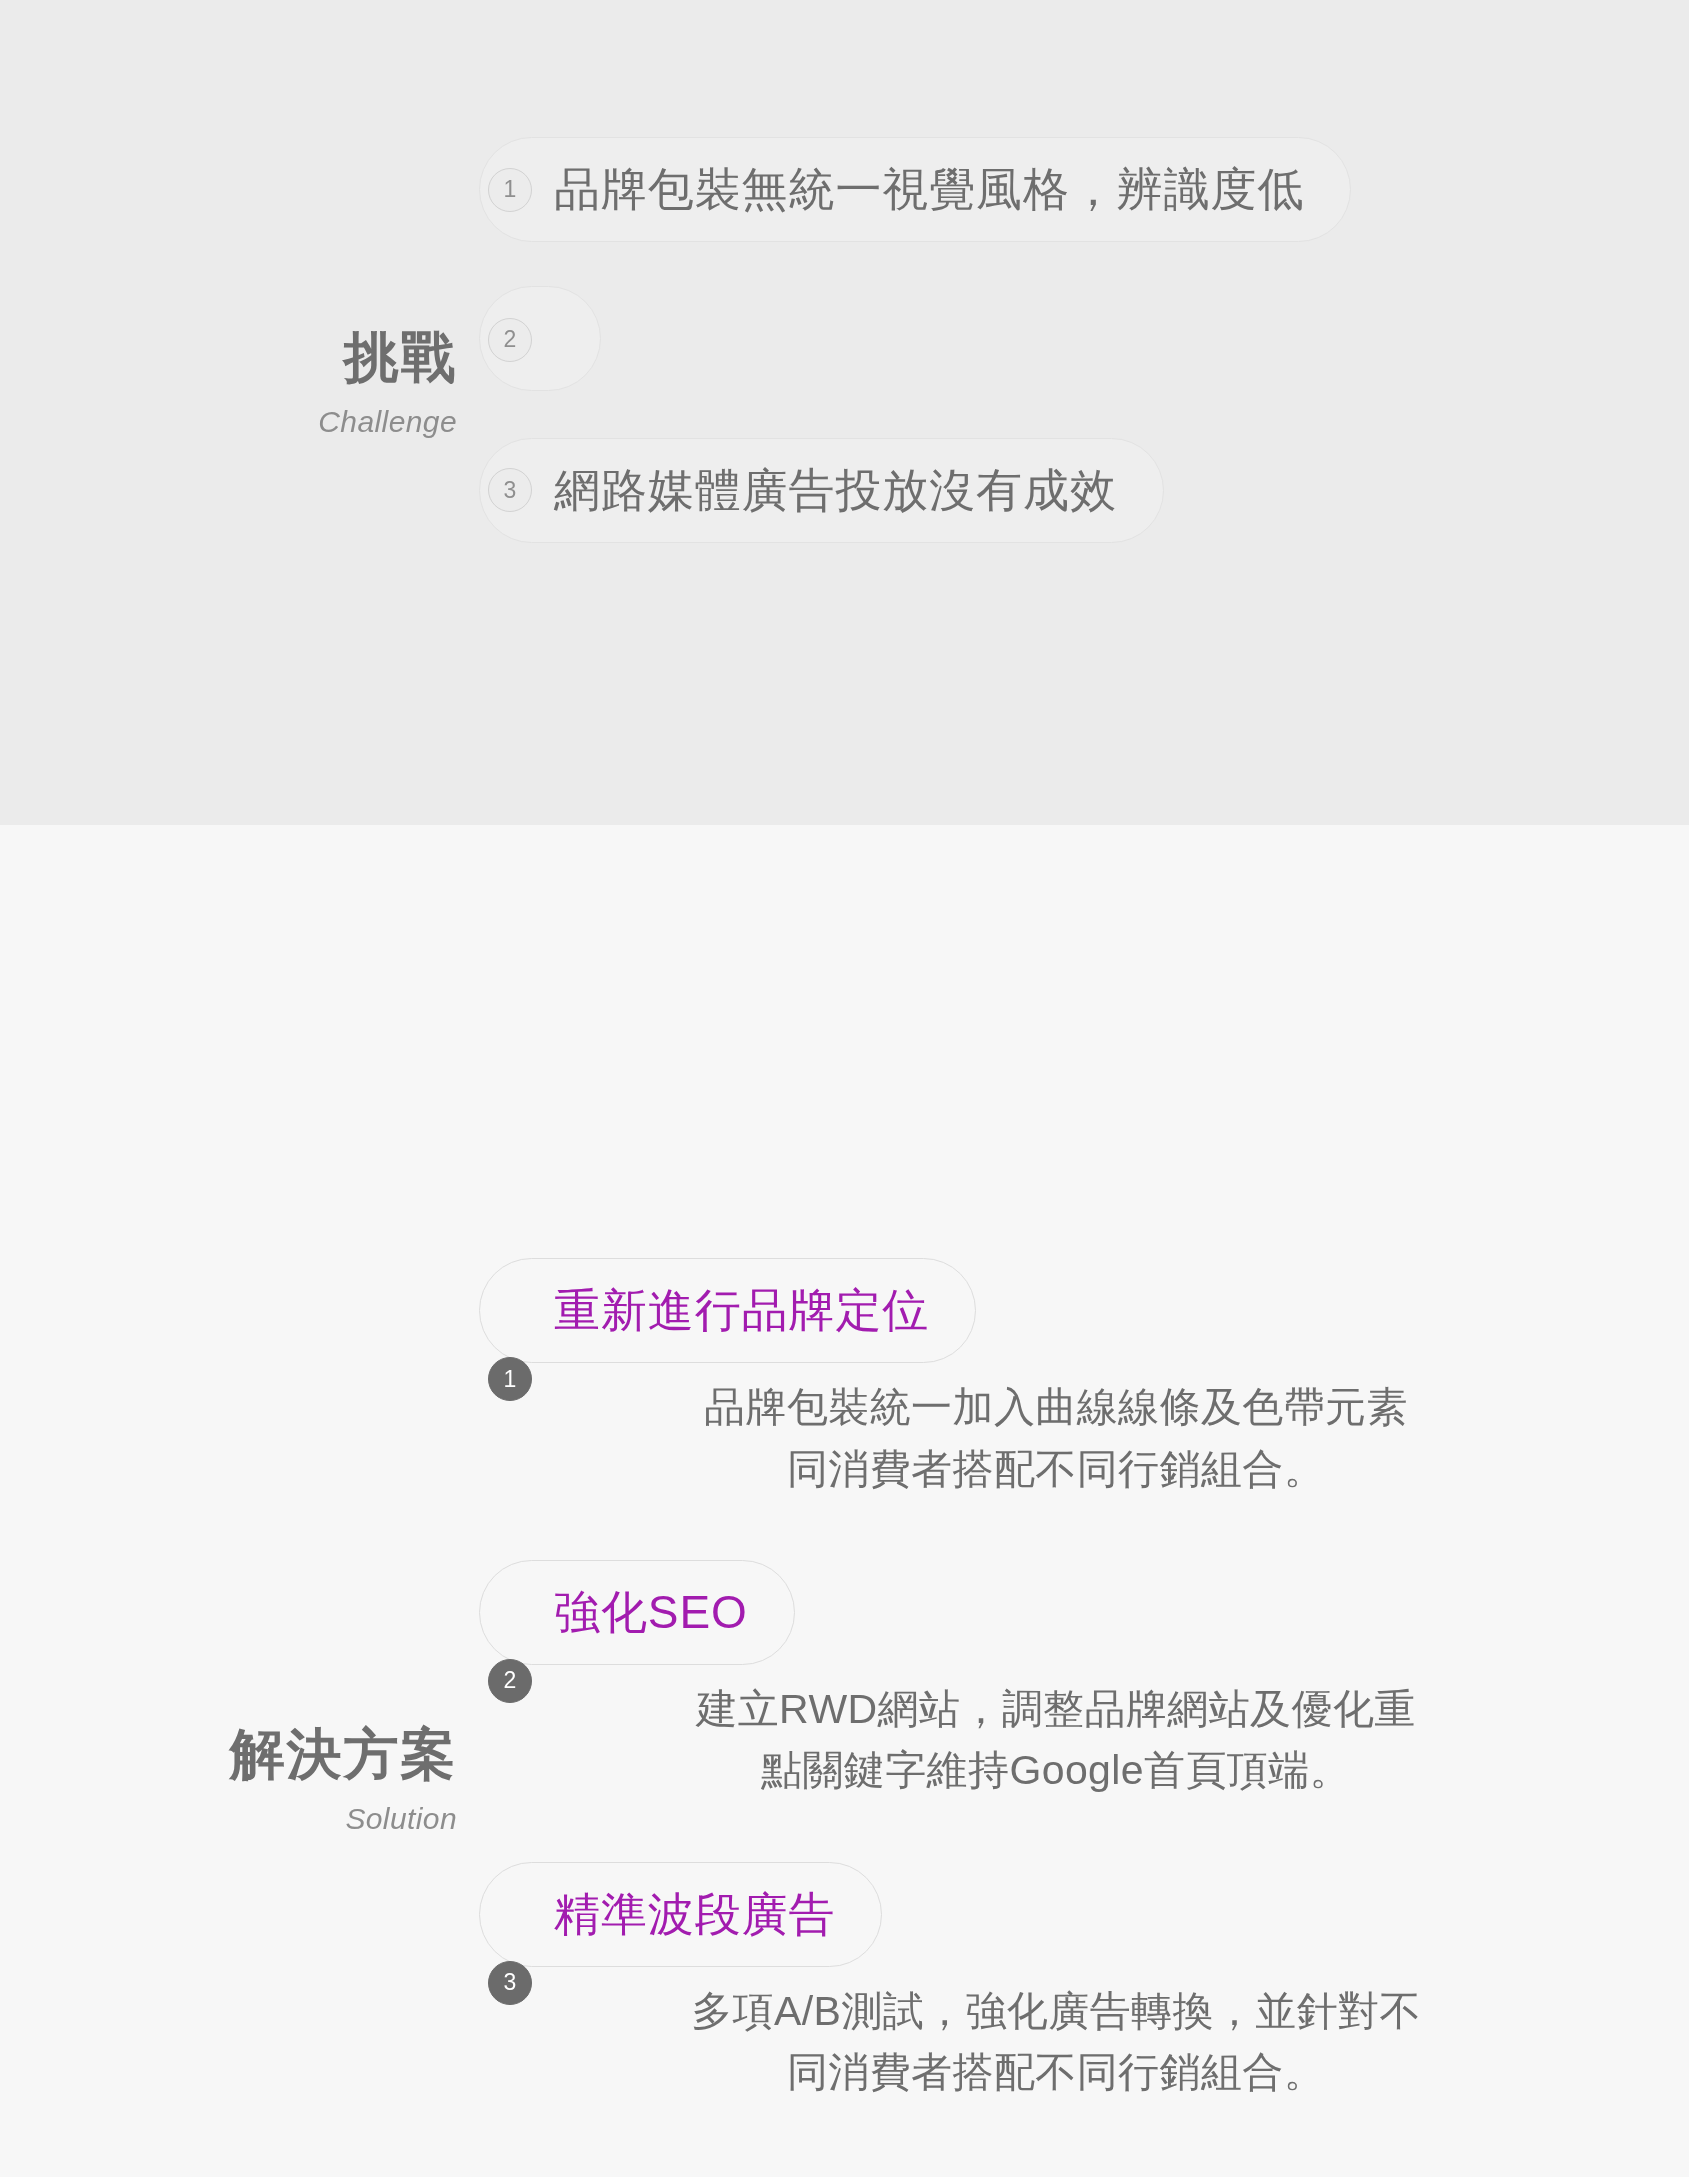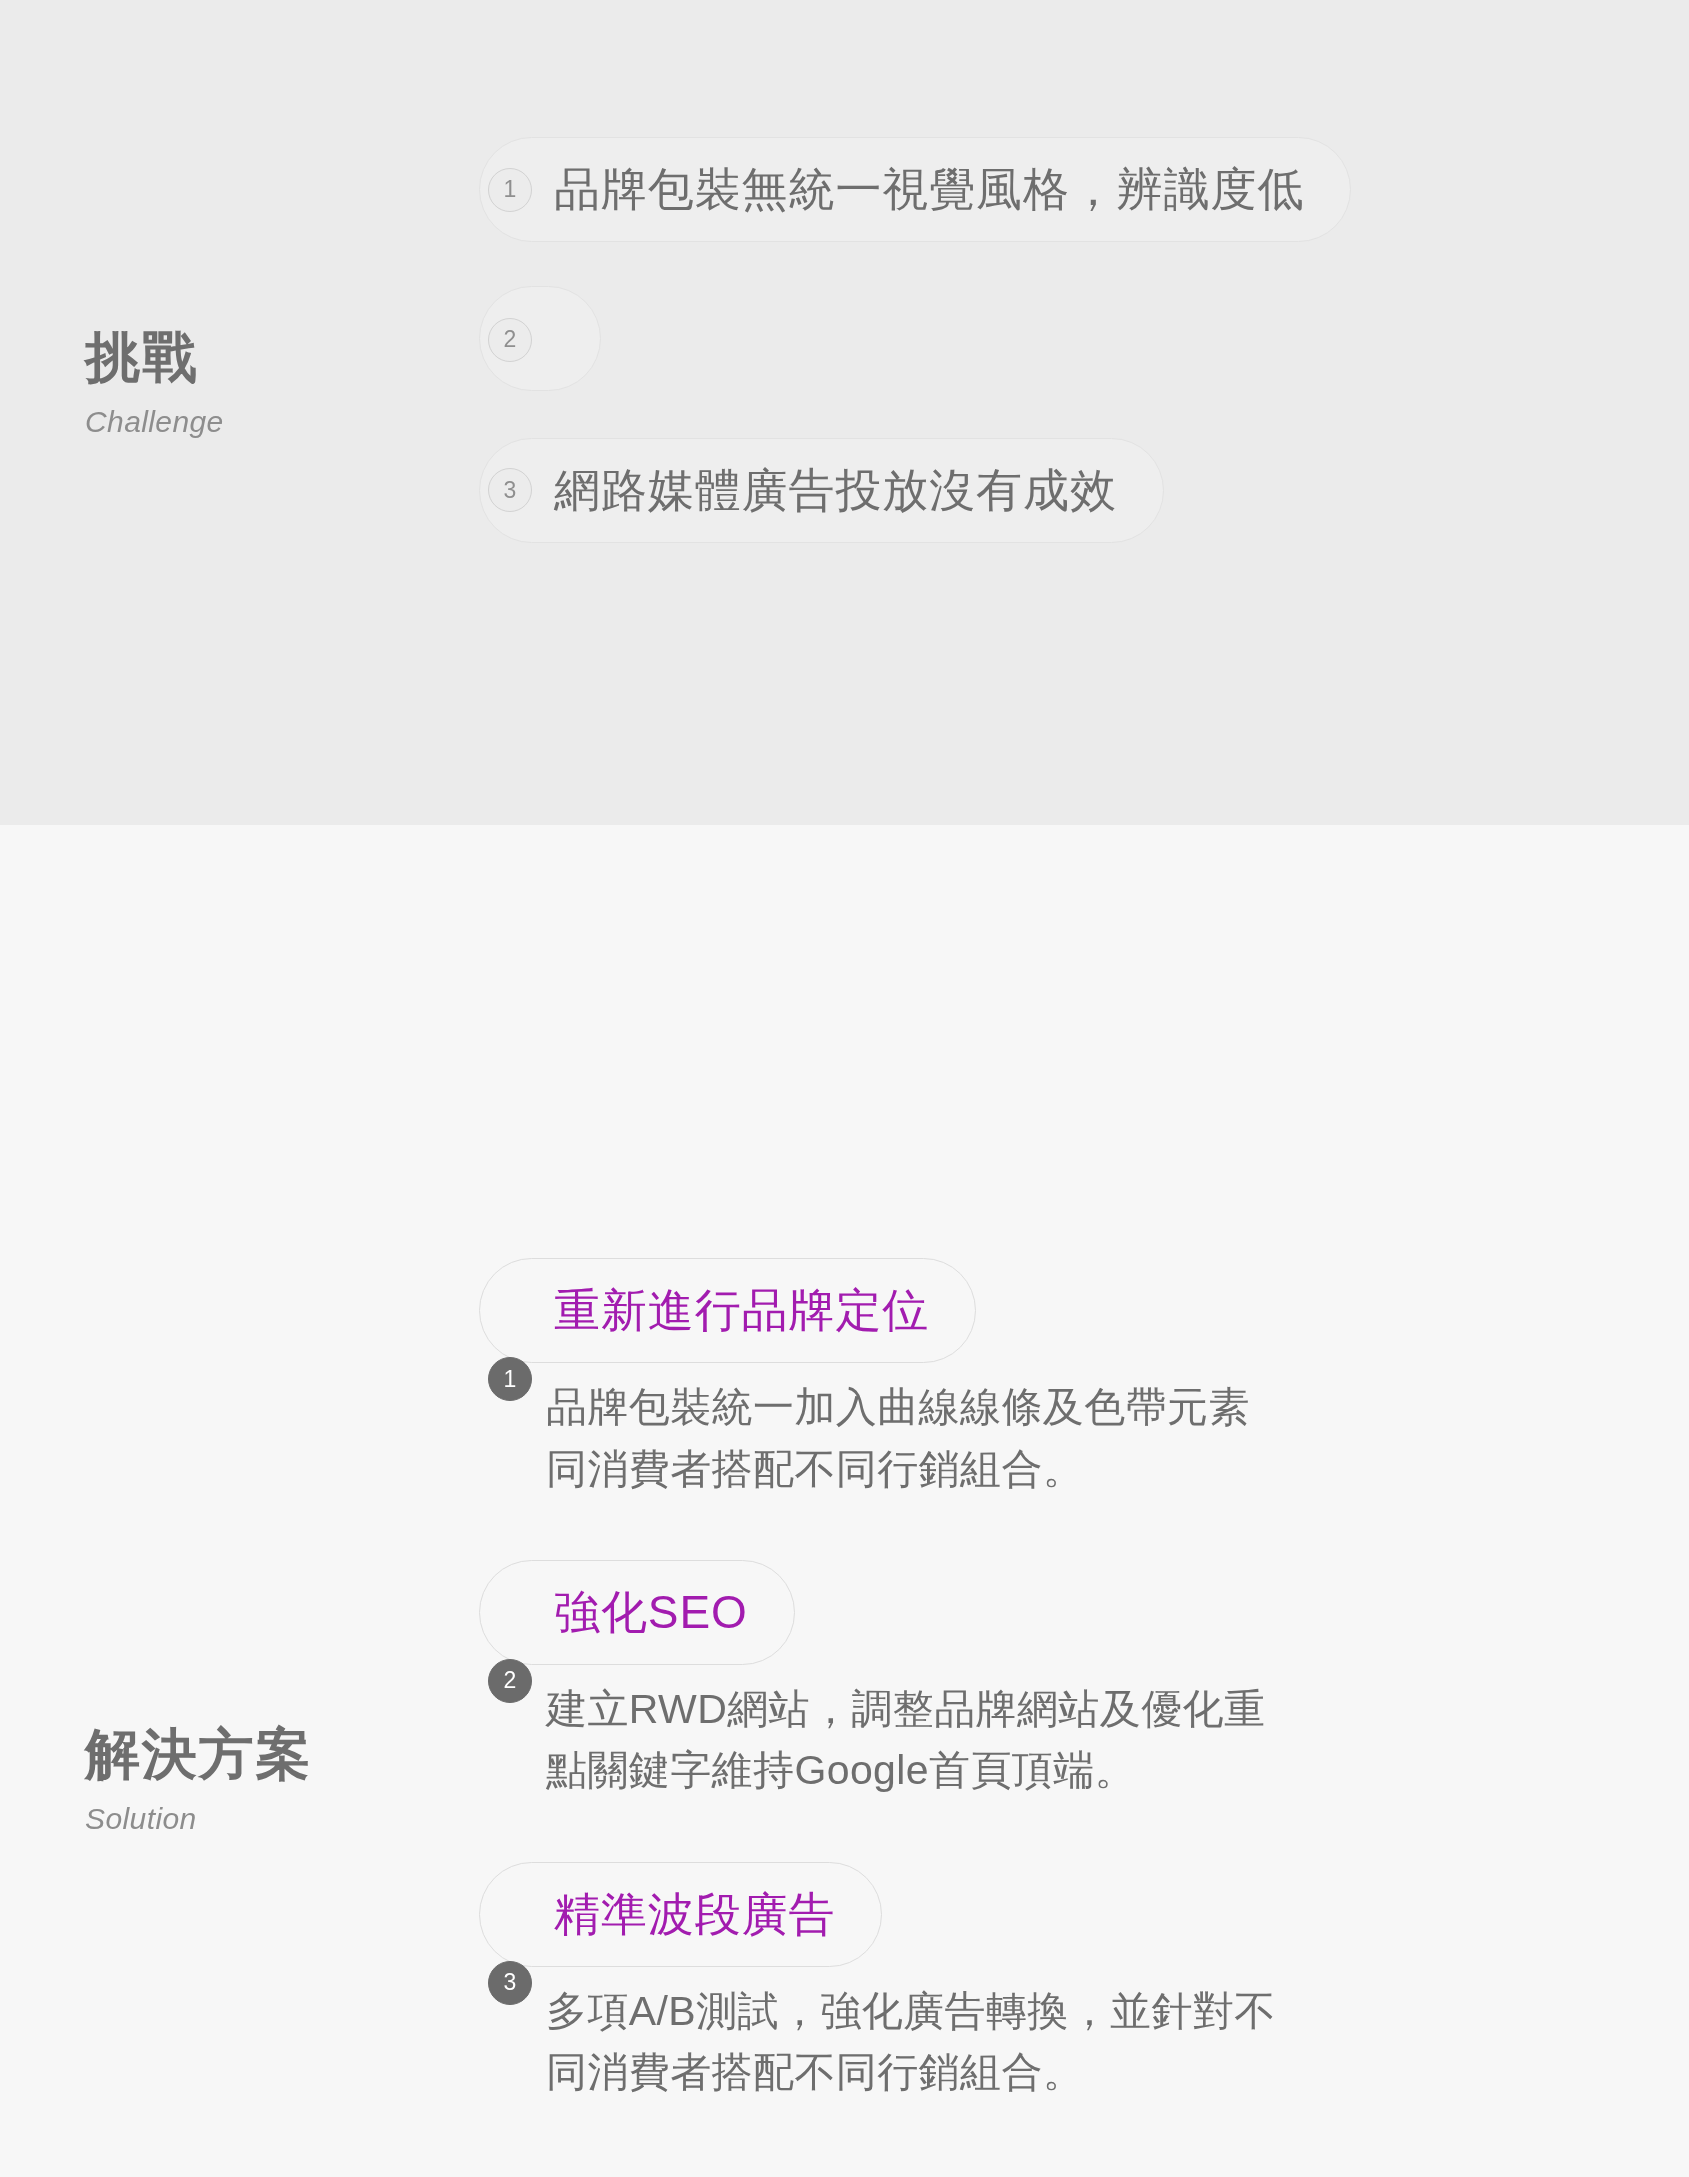--- a/index.html
+++ b/index.html
@@ -35,21 +35,21 @@
     height: 1353px;
     background: #f7f7f7;
     box-sizing: border-box;
   }
 
   
   .side-head {
     position: absolute;
     left: 85px;
     width: 372px;
-    text-align: left;
+    text-align: right;
   }
   .side-head .zh {
     font-size: 55px;
     font-weight: bold;
     color: #6e6e6e;
     letter-spacing: 1.8px;
     line-height: 1.15;
     white-space: nowrap;
   }
   .side-head .en {
@@ -132,20 +132,21 @@
     color: #ffffff;
   }
 
   .desc {
     margin: 14px 0 0 67px;
     font-size: 41px;
     line-height: 1.5;
     color: #6e6e6e;
     letter-spacing: 0.4px;
     max-width: 1020px;
+    text-align: center;
   }
   .desc div { white-space: nowrap; }
 
   .row-spacer-lg { height: 51px; }
   .row-spacer-md { height: 35px; }
 </style>
 </head>
 <body>
 
 <div class="page">

